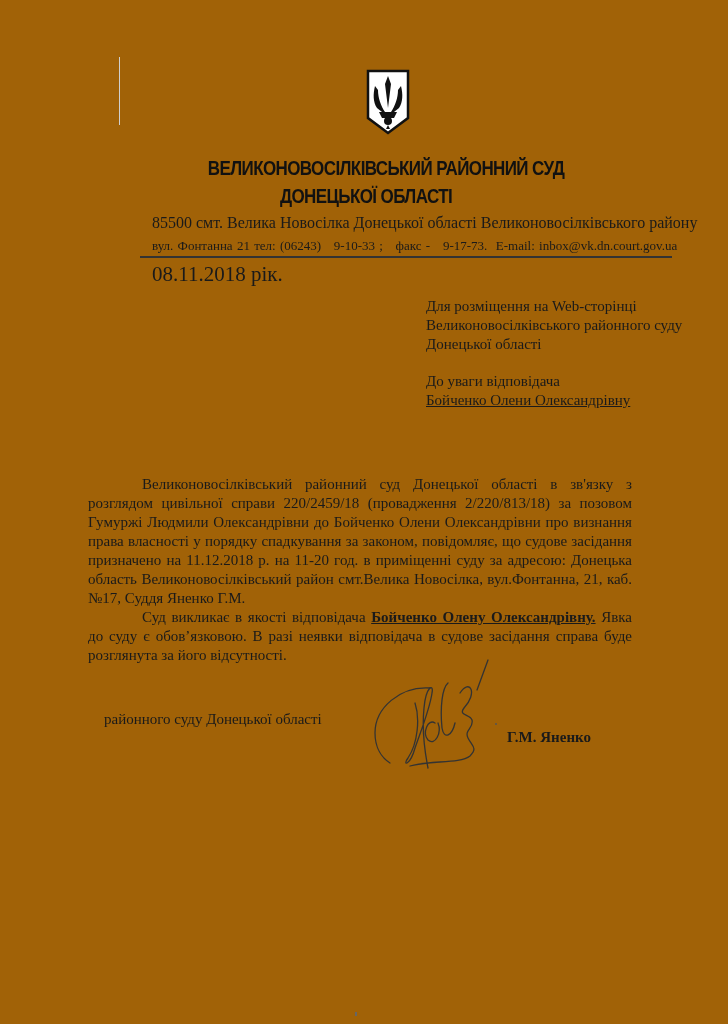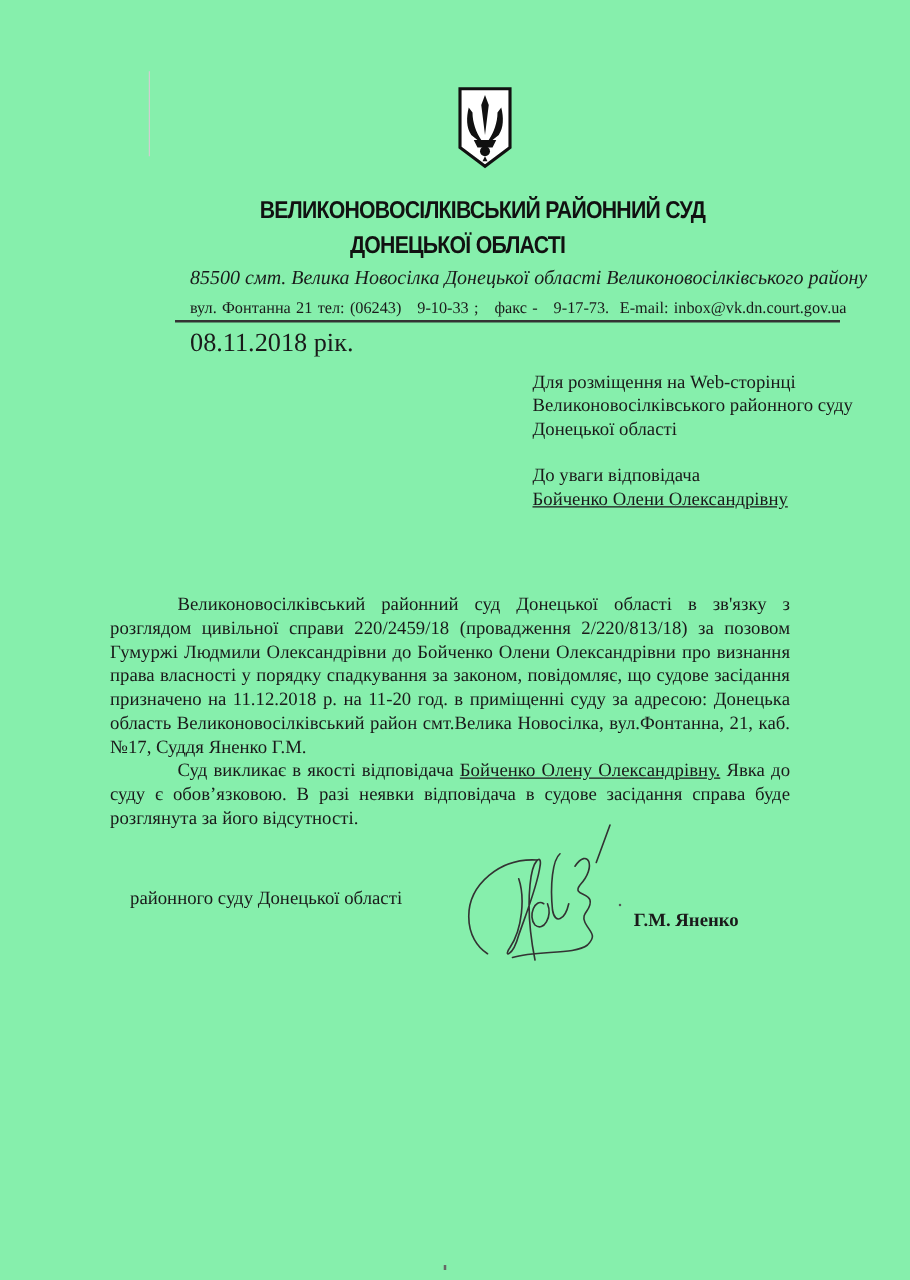--- a/index.html
+++ b/index.html
@@ -1,38 +1,38 @@
 <!DOCTYPE html>
 <html><head>
 <meta charset="utf-8">
 <style>
   html, body { margin: 0; padding: 0; background: #ffffff; }
   body { width: 728px; height: 1024px; position: relative; overflow: hidden;
          font-family: "Liberation Serif", serif; color: #1a1a1a; }
-  .page { position: absolute; left: 0; top: 0; width: 728px; height: 1024px; background: #86efac; }
+  .page { position: absolute; left: 0; top: 0; width: 728px; height: 1024px; background: #a16207; }
   .margin-line { position: absolute; left: 119px; top: 57px; width: 1px; height: 68px; background: #cfcfcf; }
   .emblem { position: absolute; left: 365px; top: 68px; width: 46px; height: 68px; }
   .court-title { position: absolute; left: 0; width: 728px; text-align: center;
                  font-family: "Liberation Sans", sans-serif; font-weight: bold;
                  font-size: 17px; letter-spacing: -0.6px; transform: scaleY(1.15); color: #111; }
   .t1 { top: 159px; left: 22px; }
   .t2 { top: 187px; left: 2px; }
-  .addr1 { position: absolute; left: 152px; top: 214px; font-size: 16px; white-space: nowrap; font-style: italic; }
+  .addr1 { position: absolute; left: 152px; top: 214px; font-size: 16px; white-space: nowrap; }
   .addr2 { position: absolute; left: 152px; top: 238px; font-size: 13px; white-space: nowrap; word-spacing: 1px; }
   .addr2 .email { }
   .rule { position: absolute; left: 140px; top: 256px; width: 532px; height: 2px; background: #333; }
   .date { position: absolute; left: 152px; top: 262px; font-size: 21px; }
   .recipient { position: absolute; left: 398px; top: 297px; font-size: 15px; line-height: 19px; margin-left: 28px; }
   .recipient .bold { font-weight: normal; }
   .recipient .ul { text-decoration: underline; }
   .gap { height: 18px; }
   .body-text { position: absolute; left: 88px; top: 475px; width: 544px; font-size: 15px;
                line-height: 19px; text-align: justify; }
   .body-text p { margin: 0; text-indent: 54px; }
-  .body-text .bold-ul { font-weight: normal; text-decoration: underline; }
+  .body-text .bold-ul { font-weight: bold; text-decoration: underline; }
   .sign-left { position: absolute; left: 104px; top: 710px; font-size: 15px; line-height: 19px; }
   .sign-right { position: absolute; left: 507px; top: 729px; font-size: 15px; font-weight: bold; }
   .signature { position: absolute; left: 360px; top: 648px; width: 160px; height: 125px; }
   .speck { position: absolute; width: 2px; height: 4px; background: #666; }
 </style>
 </head>
 <body>
 
 <div class="page">
   <div class="margin-line"></div>

